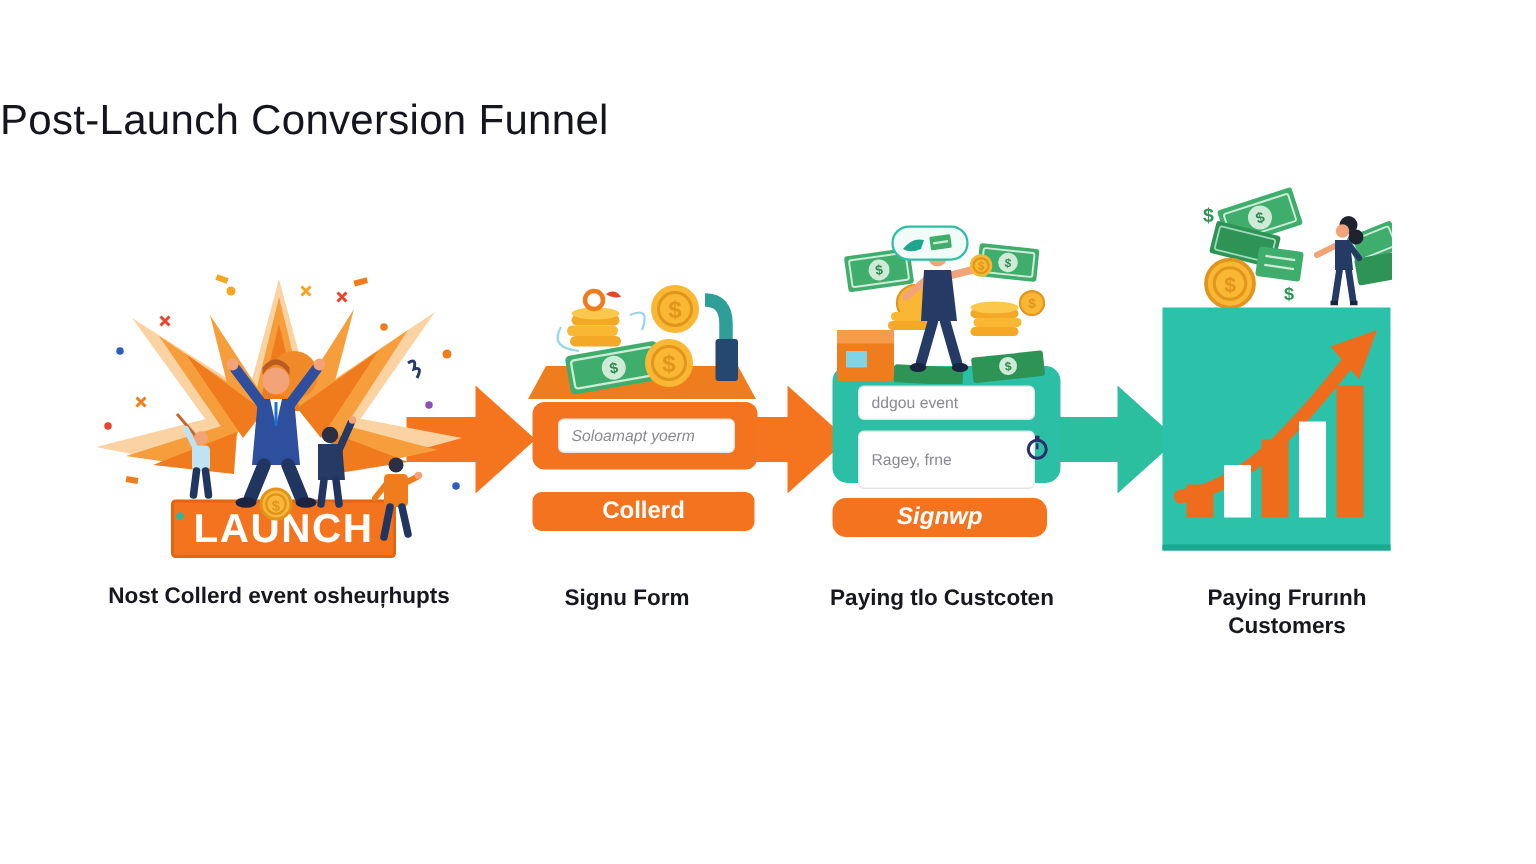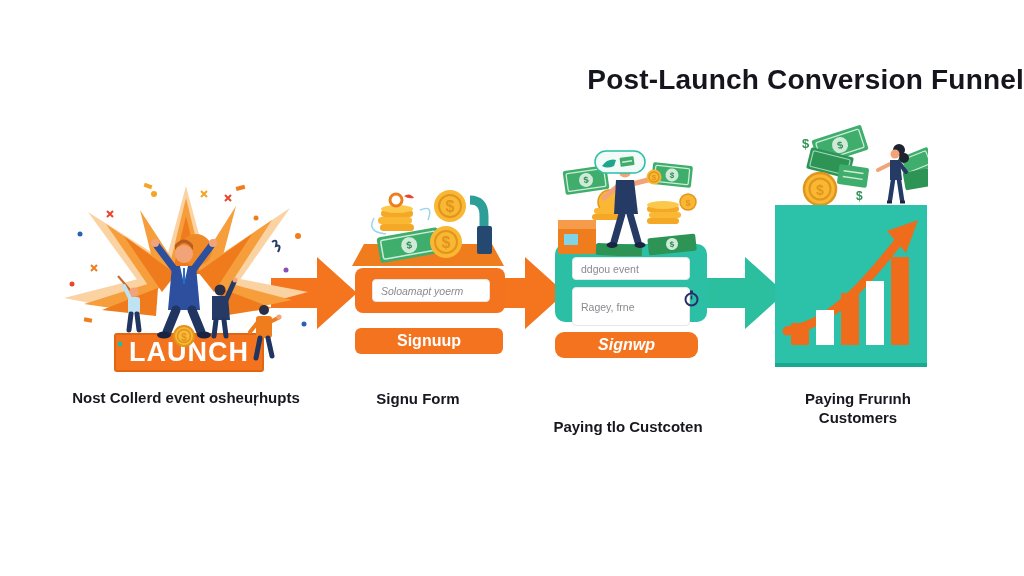--- a/index.html
+++ b/index.html
@@ -9,21 +9,21 @@
     font-family:"Liberation Sans", sans-serif;
     background:#fff;
     overflow:hidden;
   }
   .page {
     position:absolute; inset:0;
     background: radial-gradient(120% 125% at 50% 45%, #ffffff 70%, #f1f1f1 100%);
   }
   .title {
     position:absolute; top:64px; left:0; width:100%;
-    text-align:right; font-size:28px; font-weight:bold;
+    text-align:left; font-size:28px; font-weight:normal;
     color:#15151e; letter-spacing:.2px;
   }
   .caption {
     position:absolute; font-size:15px; font-weight:bold;
     color:#17171f; text-align:center; line-height:1.25;
   }
   .stage { position:absolute; z-index:2; }
   .arrow { position:absolute; z-index:1; }
   svg { display:block; }
   svg text { font-family:"Liberation Sans", sans-serif; }
@@ -223,21 +223,21 @@
         <text x="96" y="60" font-size="16" font-weight="bold" fill="#E0951C" text-anchor="middle">$</text>
       </g>
       <g>
         <path d="M120,12 q14,0 14,16 l0,12" fill="none" stroke="#2E9E98" stroke-width="9"></path>
         <rect x="127" y="38" width="15" height="28" rx="2" fill="#24486F"></rect>
       </g>
     </svg>
     <div class="panel2">
       <input class="inp" value="Soloamapt yoerm" style="">
     </div>
-    <button class="btn btn2">Signuup</button>
+    <button class="btn btn2">Collerd</button>
   </div>
 
   <svg class="arrow" style="left:478px; top:257px;" width="88" height="72" viewBox="0 0 86 72">
     <polygon points="0,21 46,21 46,0 86,36 46,72 46,51 0,51" fill="#F5741E"></polygon>
   </svg>
 
   <div class="stage" style="left:552px; top:148px; width:158px; height:212px;">
     <svg class="hand-badge" width="52" height="28" viewBox="0 0 52 28">
       <rect x="1" y="3" width="50" height="22" rx="11" fill="#F2FBF8" stroke="#2BC0A6" stroke-width="1.5"></rect>
       <path d="M8,18 q6,-8 14,-6 l-2,6 q-7,3 -12,0 z" fill="#1FA58C"></path>
@@ -370,16 +370,16 @@
           <div class="bar" style="height: 35px; background: rgb(255, 255, 255);"></div>
           <div class="bar" style="height: 52px; background: rgb(238, 108, 28);"></div>
           <div class="bar" style="height: 64px; background: rgb(255, 255, 255);"></div>
           <div class="bar" style="height: 88px; background: rgb(238, 108, 28);"></div>
         </div>
     </div>
   </div>
 
   <div class="caption" style="left:62px; top:389px; width:248px;">Nost Collerd event osheuŗhupts</div>
   <div class="caption" style="left:343px; top:390px; width:150px;">Signu Form</div>
-  <div class="caption" style="left:548px; top:390px; width:160px;margin-top:28px;">Paying tlo Custcoten</div>
+  <div class="caption" style="left:548px; top:390px; width:160px;">Paying tlo Custcoten</div>
   <div class="caption" style="left:788px; top:390px; width:140px;">Paying Frurınh Customers</div>
 
 </div>
 
 </body></html>

